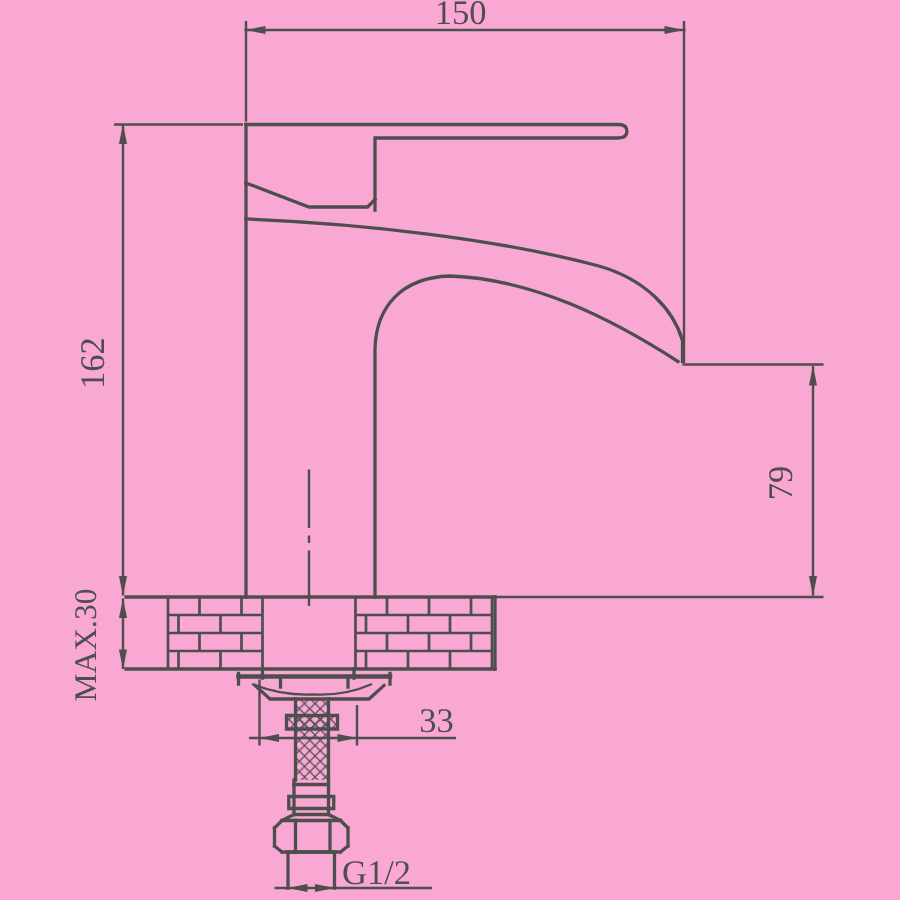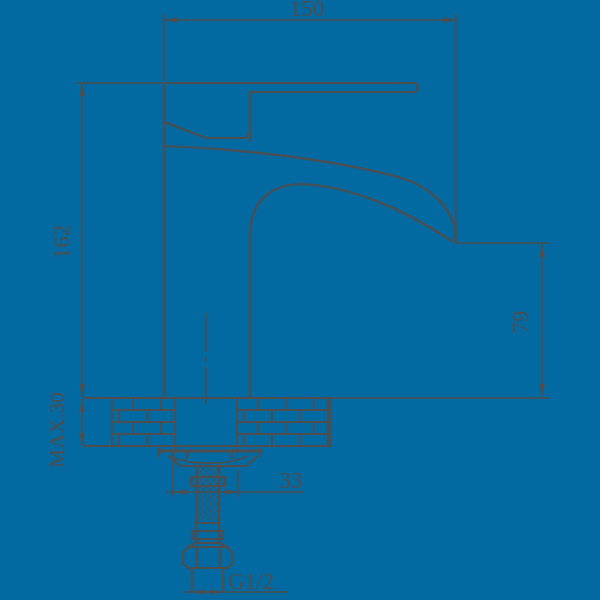--- a/index.html
+++ b/index.html
@@ -1,16 +1,16 @@
 <!DOCTYPE html>
 <html><head>
 <meta charset="utf-8">
 <style>
   html,body{margin:0;padding:0;background:#ffffff;}
-  #canvas{width:600px;height:600px;background:#0369a1;position:relative;overflow:hidden;}
+  #canvas{width:600px;height:600px;background:#f9a8d4;position:relative;overflow:hidden;}
   svg{display:block;}
   .obj{stroke:#4e4e4e;stroke-width:2.2;fill:none;stroke-linecap:square;}
   .thk{stroke:#4e4e4e;stroke-width:3;fill:none;stroke-linecap:square;}
   .thin{stroke:#4e4e4e;stroke-width:1.6;fill:none;stroke-linecap:butt;}
   .brick{stroke:#4e4e4e;stroke-width:1.8;fill:none;}
   .arrow{fill:#4e4e4e;stroke:none;}
   .dimtext{fill:#4e4e4e;font-family:"Liberation Serif","DejaVu Serif",serif;font-size:23px;}
   .dimtext-sm{fill:#4e4e4e;font-family:"Liberation Serif","DejaVu Serif",serif;font-size:21px;}
 </style>
 </head>

